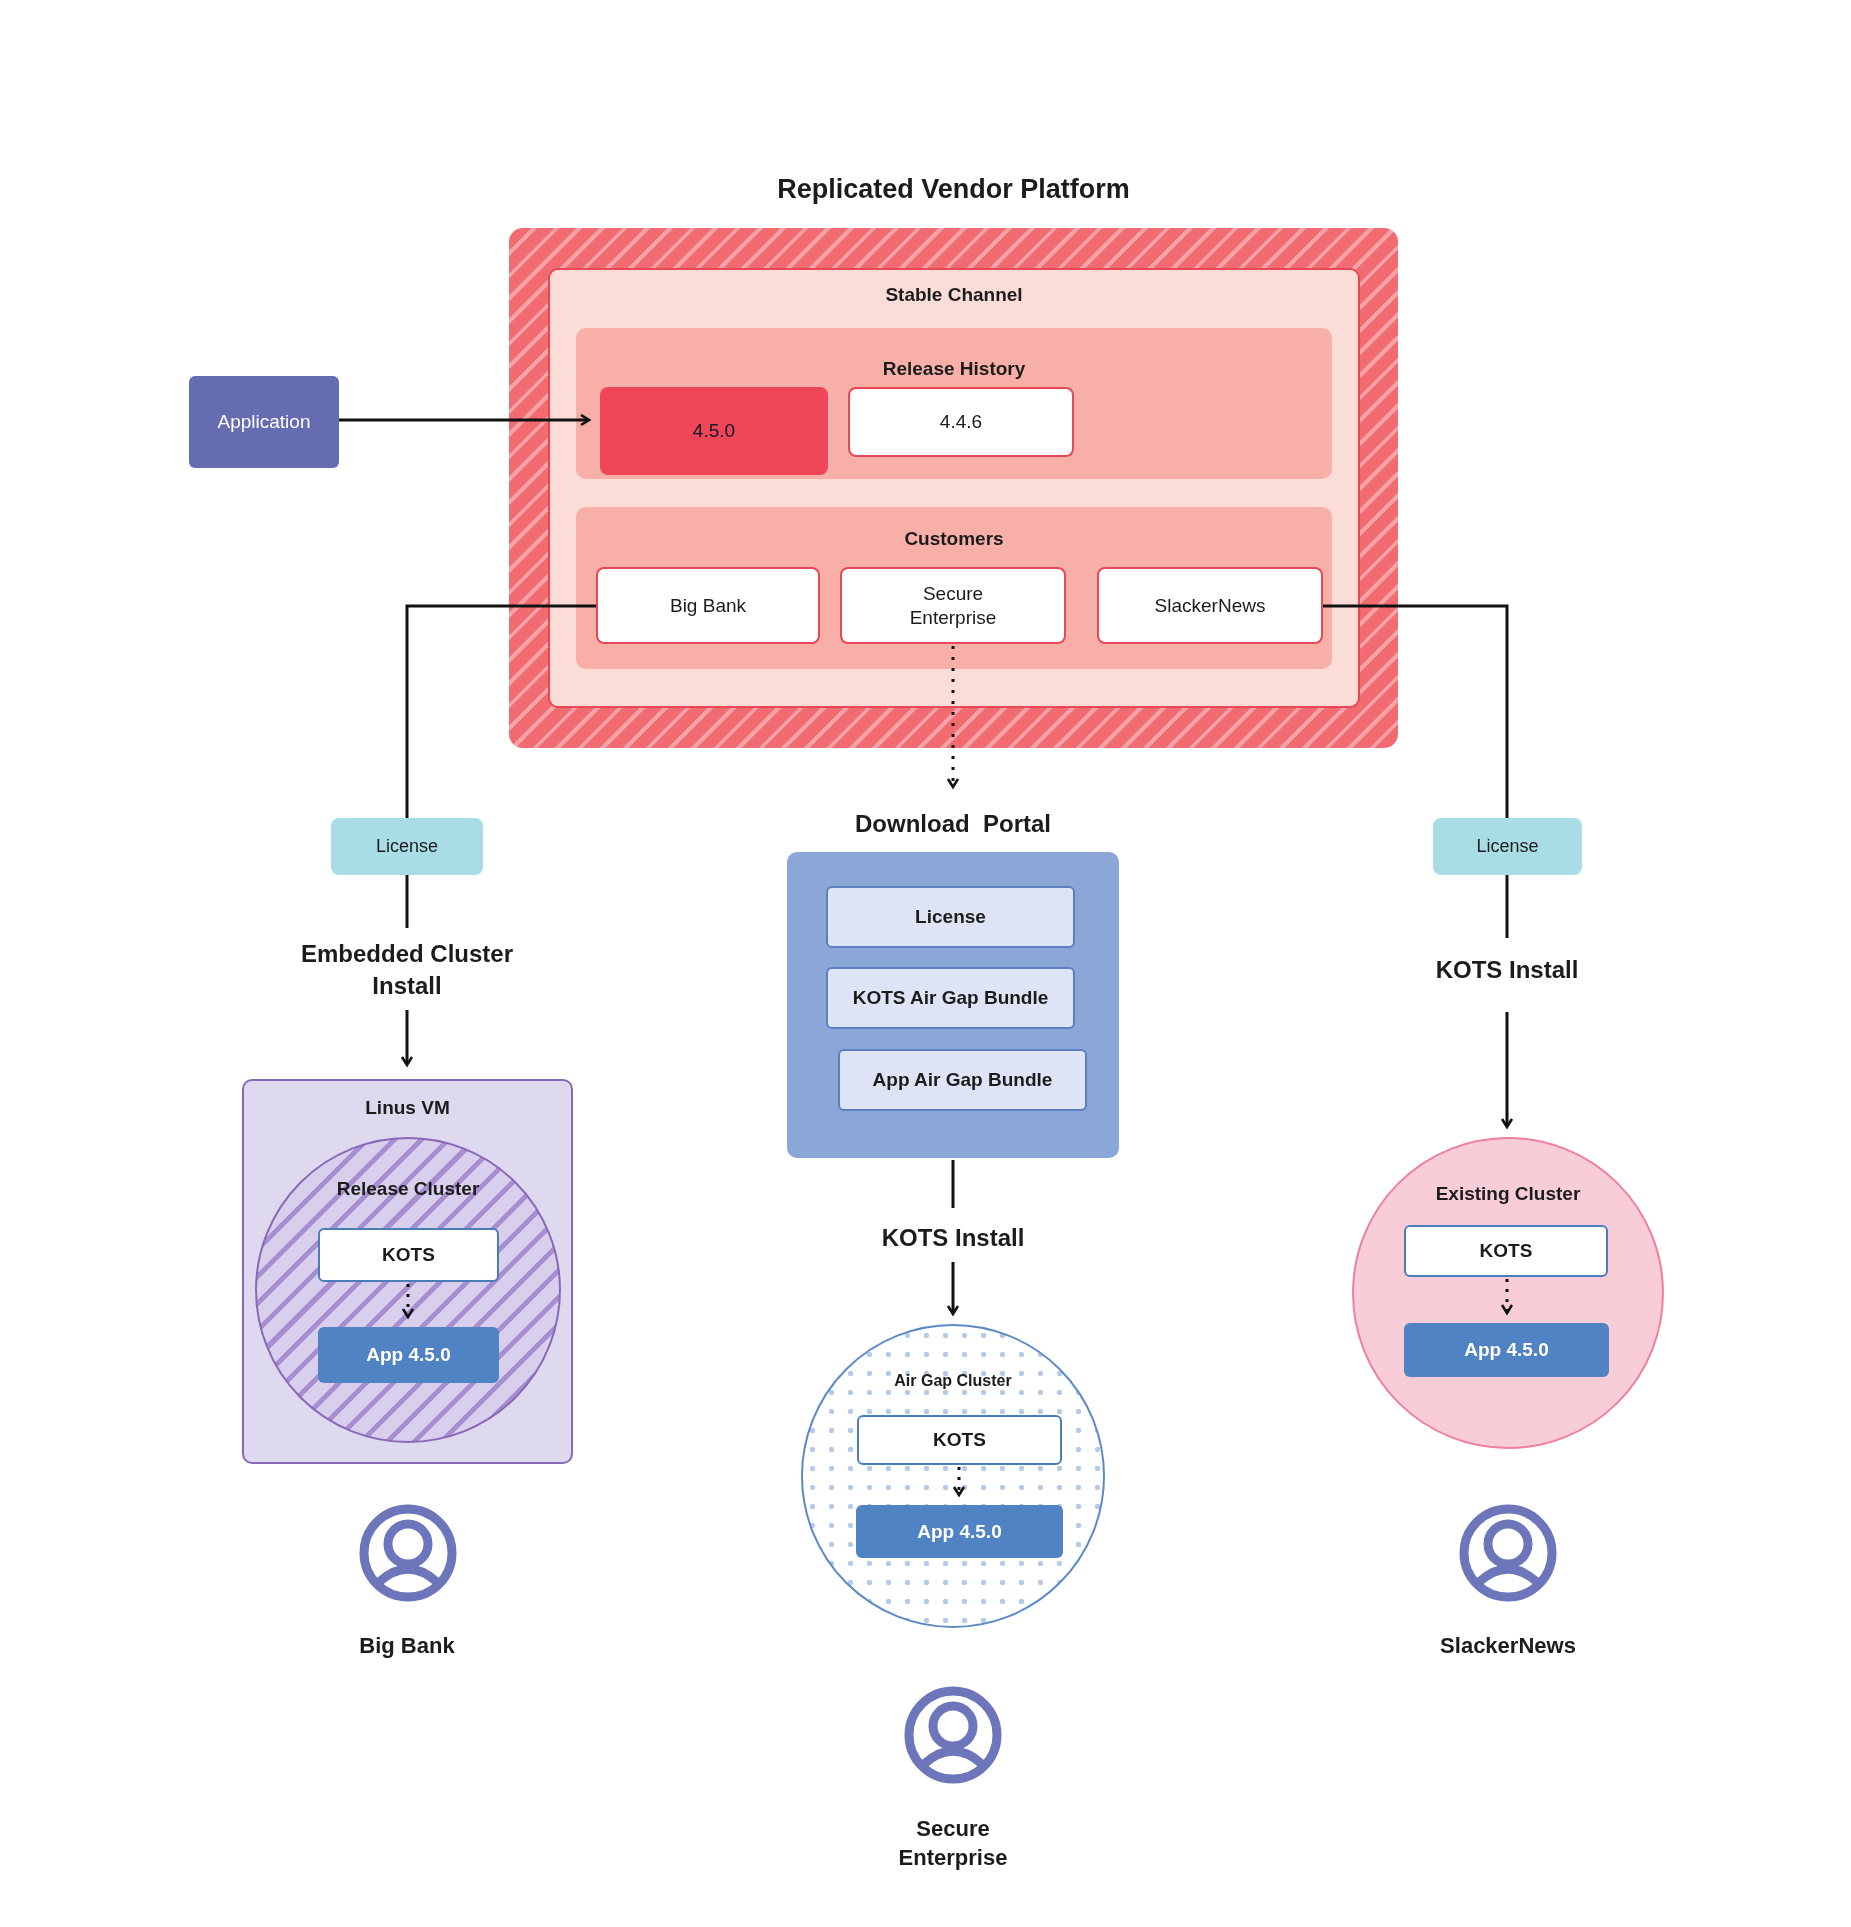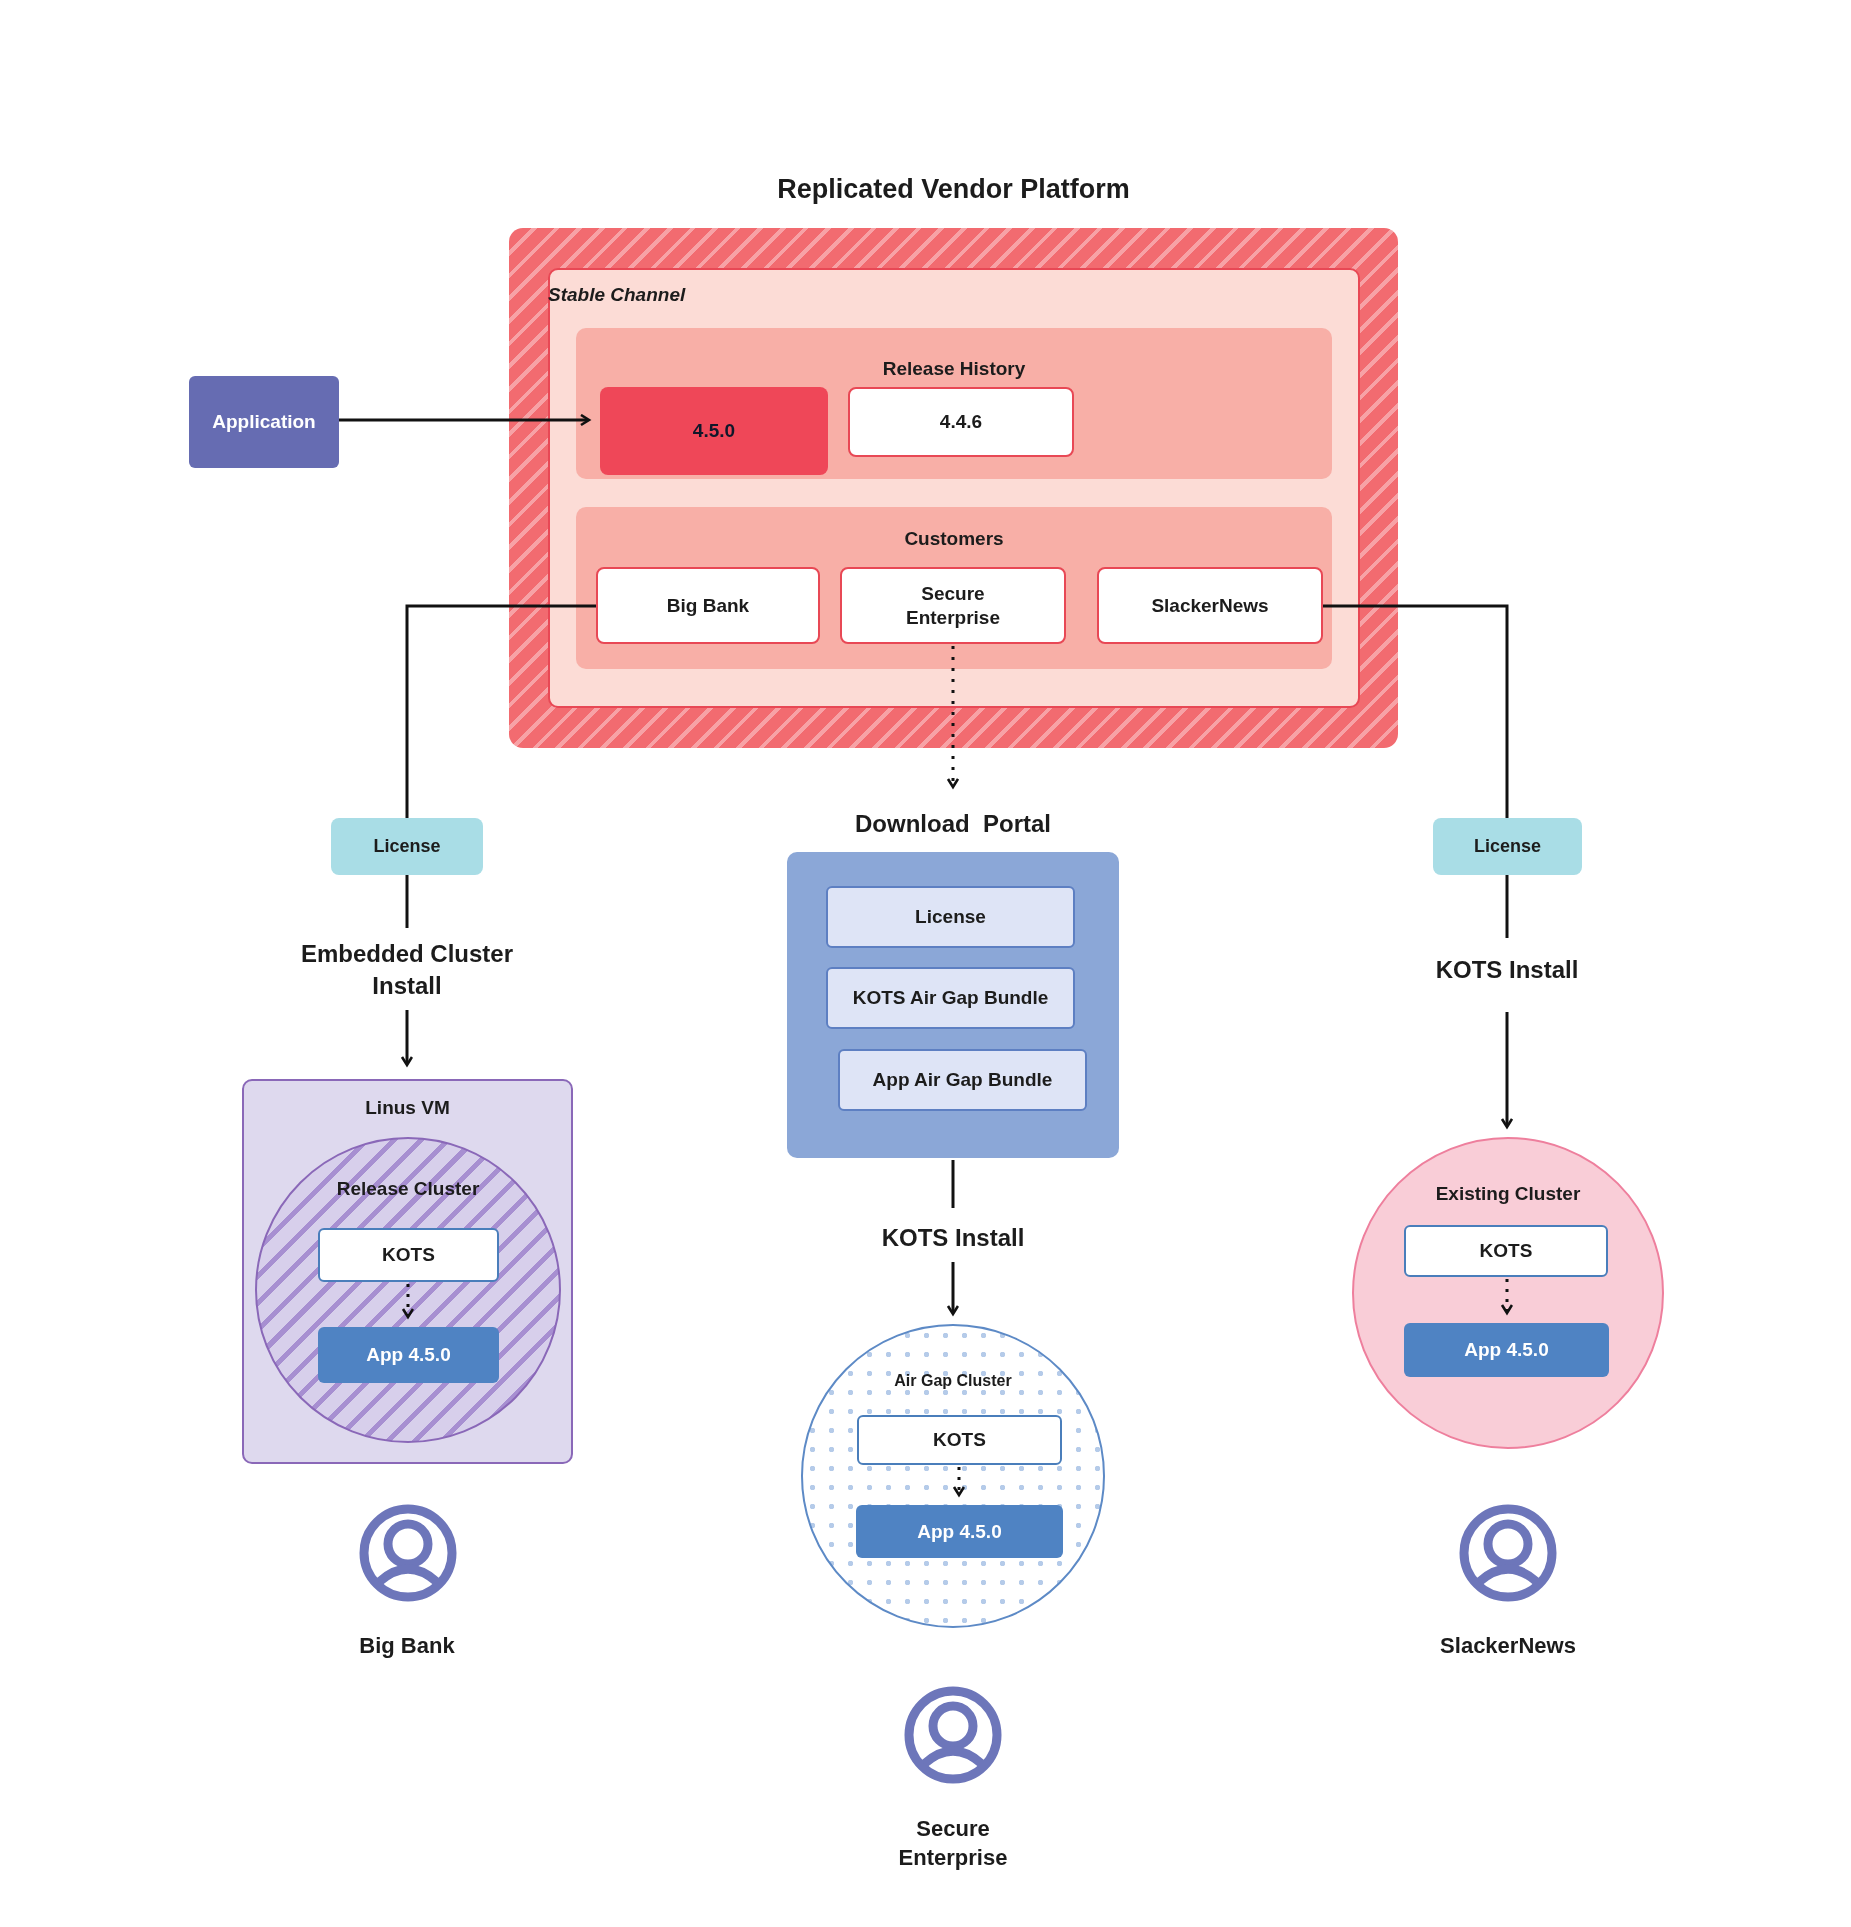--- a/index.html
+++ b/index.html
@@ -2,34 +2,34 @@
 <html><head>
 <meta charset="utf-8">
 <style>
   html,body{margin:0;padding:0;}
   body{
     width:1851px;height:1927px;position:relative;background:#ffffff;
     font-family:"Liberation Sans","DejaVu Sans",sans-serif;color:#1c1c1c;
     overflow:hidden;
   }
   .abs{position:absolute;box-sizing:border-box;}
-  .ctr{display:flex;align-items:center;justify-content:center;text-align:center;font-weight:bold;}
+  .ctr{display:flex;align-items:center;justify-content:center;text-align:center;}
   .lbl{font-weight:600;}
 
   
   .diagram-title{left:509px;top:174px;width:889px;font-size:27px;font-weight:600;text-align:center;}
   .platform-box{
     left:509px;top:228px;width:889px;height:520px;border-radius:14px;
     background:repeating-linear-gradient(135deg,#f7a2a6 0 4px,#f26b70 4px 16px);
   }
   .stable-box{
     left:548px;top:268px;width:812px;height:440px;border-radius:10px;
     background:#fcdcd6;border:2px solid #e84855;
   }
-  .stable-label{left:548px;top:284px;width:812px;font-size:19px;text-align:left;font-style:italic;}
+  .stable-label{left:548px;top:284px;width:812px;font-size:19px;text-align:center;}
   .release-box{left:576px;top:328px;width:756px;height:151px;border-radius:10px;background:#f8afa7;}
   .release-label{left:576px;top:348px;width:756px;font-size:19px;text-align:center;margin-top:10px;}
   .rel-current{left:600px;top:387px;width:228px;height:88px;border-radius:8px;background:#ef4758;color:#0f172a;font-size:19px;}
   .rel-prev{left:848px;top:387px;width:226px;height:70px;border-radius:8px;background:#ffffff;border:2px solid #e84855;font-size:19px;}
   .customers-box{left:576px;top:507px;width:756px;height:162px;border-radius:10px;background:#f8afa7;}
   .customers-label{left:576px;top:528px;width:756px;font-size:19px;text-align:center;}
   .cust{top:567px;height:77px;border-radius:8px;background:#ffffff;border:2px solid #e84855;font-size:19px;line-height:1.25;}
   .cust-1{left:596px;width:224px;}
   .cust-2{left:840px;width:226px;}
   .cust-2 span{display:inline-block;max-width:110px;}

